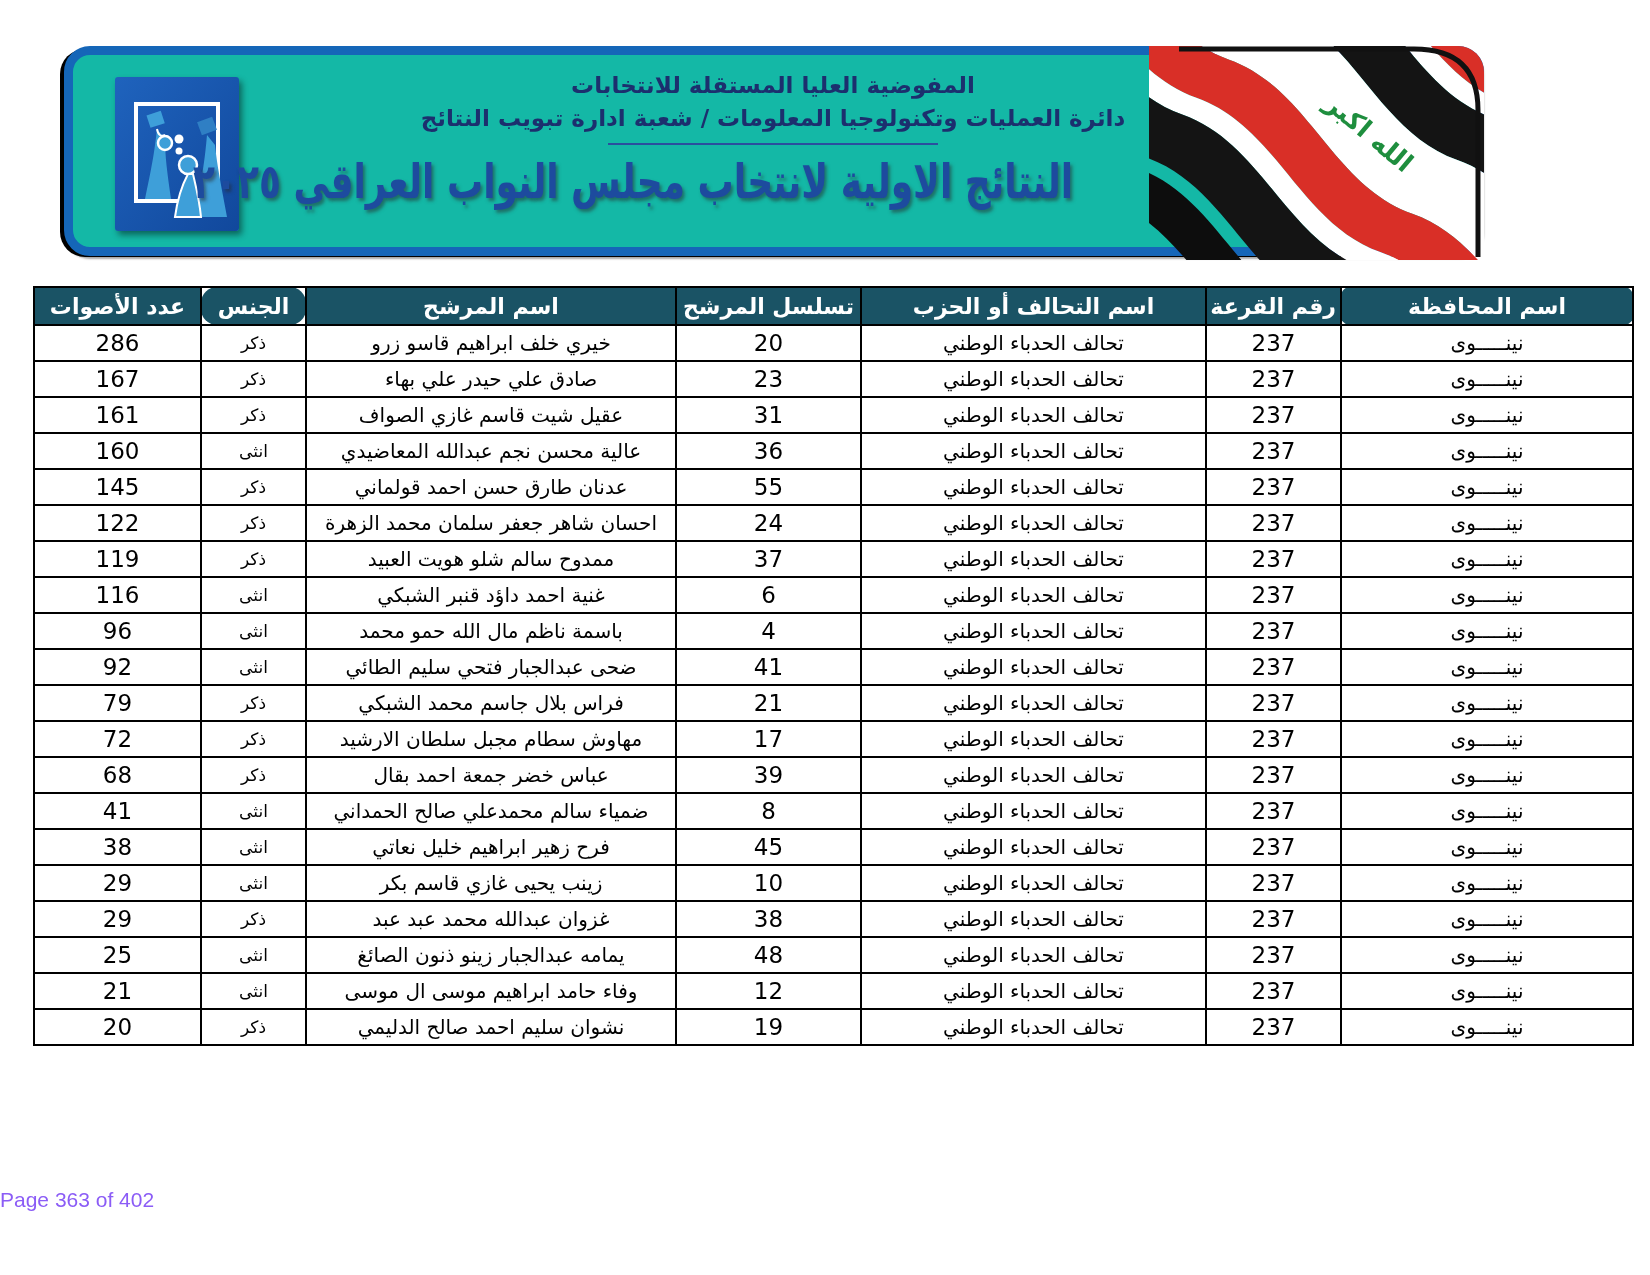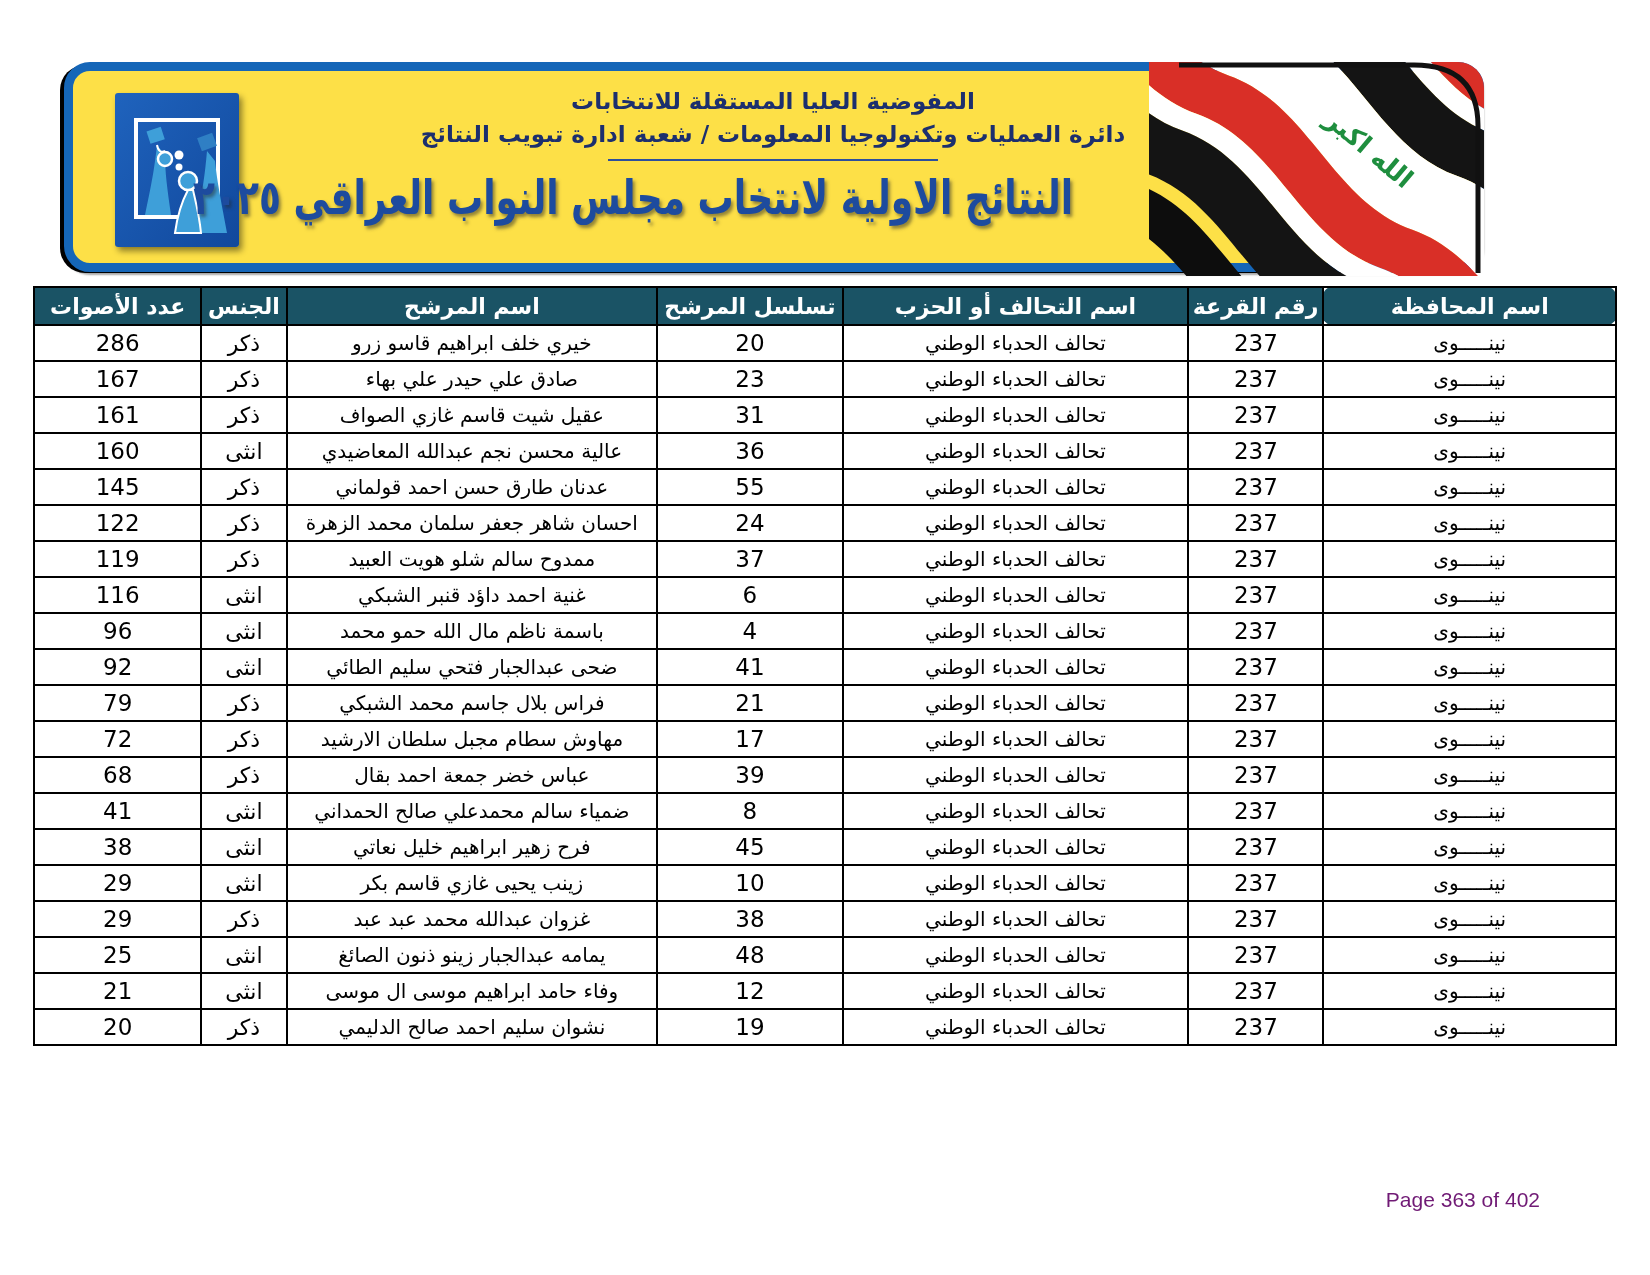--- a/index.html
+++ b/index.html
@@ -2,22 +2,22 @@
 <html lang="ar"><head>
 <meta charset="utf-8">
 <style>
   html,body{margin:0;padding:0;}
   body{
     width:1650px;height:1275px;position:relative;background:#ffffff;
     font-family:"DejaVu Sans",sans-serif;overflow:hidden;
   }
   
   .banner{
-    position:absolute;left:64px;top:62px;width:1402px;height:192px;
-    background:#fde047;border:9px solid #1566b8;border-radius:26px;
+    position:absolute;left:64px;top:46px;width:1402px;height:192px;
+    background:#14b8a6;border:9px solid #1566b8;border-radius:26px;
     box-shadow:-5px 2px 0 -1px #000, 0 3px 2px rgba(0,0,0,.35);
   }
   .ihec-logo{
     position:absolute;left:42px;top:22px;width:124px;height:154px;
     box-shadow:3px 4px 6px rgba(0,0,0,.45);border-radius:3px;
   }
   .banner-text{
     position:absolute;left:300px;top:14px;width:800px;text-align:center;direction:rtl;
   }
   .org-line{
@@ -47,28 +47,28 @@
   .results-table thead th{
     background:#1a5365;color:#ffffff;font-weight:bold;font-size:22px;height:36px;
   }
   .results-table tbody tr{height:36px;background:#ffffff;}
   .results-table td{font-size:20px;color:#000;}
   .col-governorate{width:292px;border-radius:9px;}
   .col-lottery{width:135px;}
   .col-coalition{width:345px;}
   .col-seq{width:185px;}
   .col-name{width:370px;}
-  .col-gender{width:85px;}
+  .col-gender{width:105px;border-radius:16px;}
   .col-votes{width:167px;}
   td.col-votes,td.col-seq,td.col-lottery{font-size:23px;}
-  td.col-gender{font-size:22px;}
+  td.col-gender{font-size:17px;}
   
   .page-footer{
-    position:absolute;left:0;top:1188px;width:1540px;text-align:right;
-    font-family:"Liberation Sans","DejaVu Sans",sans-serif;font-size:21px;color:#701a75;
+    position:absolute;left:0;top:1188px;width:1540px;text-align:left;
+    font-family:"Liberation Sans","DejaVu Sans",sans-serif;font-size:21px;color:#8b5cf6;
   }
 </style>
 </head>
 <body>
 
 <div class="banner">
 
   <svg class="ihec-logo" viewBox="0 0 124 154">
     <defs>
       <linearGradient id="lg" x1="0" y1="0" x2="1" y2="1">

